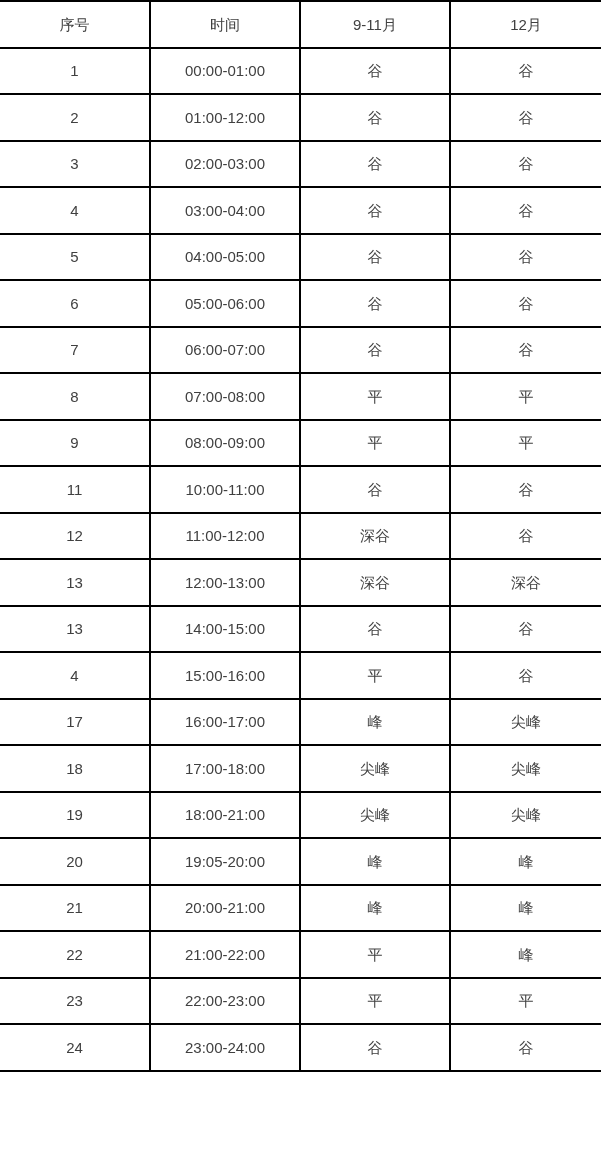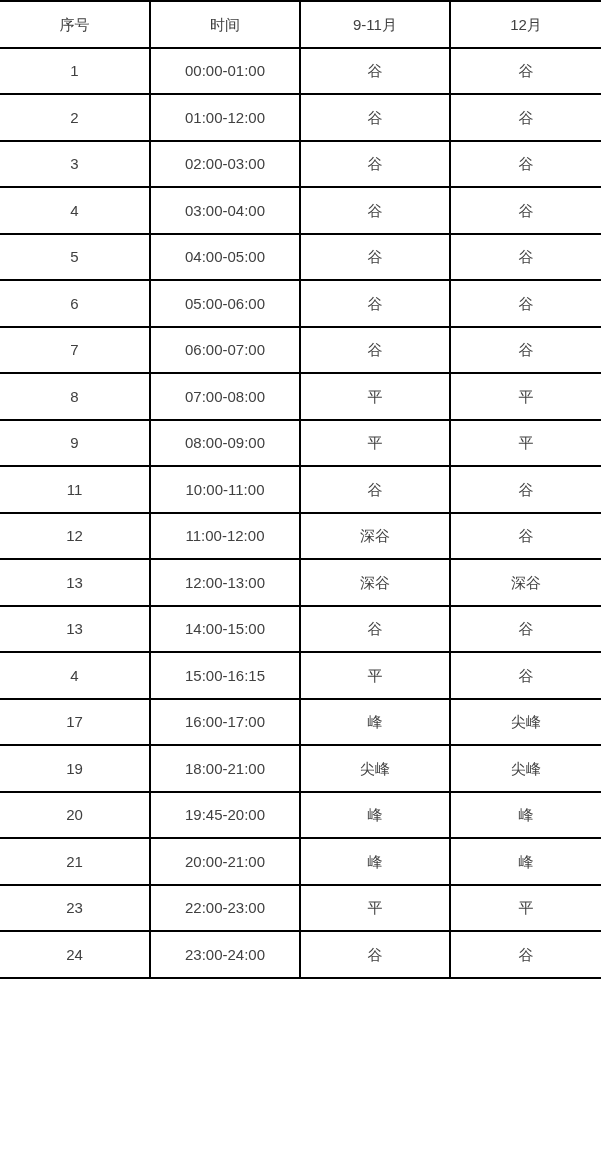--- a/index.html
+++ b/index.html
@@ -156,46 +156,58 @@
         <td class="cell-deepval">深谷</td>
       </tr>
       <tr>
         <td class="num-cell">13</td>
         <td class="time-cell">14:00-15:00</td>
         <td class="cell-valley">谷</td>
         <td class="cell-valley">谷</td>
       </tr>
       <tr>
         <td class="num-cell">4</td>
-        <td class="time-cell">15:00-16:15</td>
+        <td class="time-cell">15:00-16:00</td>
         <td class="cell-blank">平</td>
         <td class="cell-valley">谷</td>
       </tr>
       <tr>
         <td class="num-cell">17</td>
         <td class="time-cell">16:00-17:00</td>
         <td class="cell-peak">峰</td>
         <td class="cell-sharp">尖峰</td>
       </tr>
       <tr>
+        <td class="num-cell">18</td>
+        <td class="time-cell">17:00-18:00</td>
+        <td class="cell-sharp">尖峰</td>
+        <td class="cell-sharp">尖峰</td>
+      </tr>
+      <tr>
         <td class="num-cell">19</td>
         <td class="time-cell">18:00-21:00</td>
         <td class="cell-sharp">尖峰</td>
         <td class="cell-sharp">尖峰</td>
       </tr>
       <tr>
         <td class="num-cell">20</td>
-        <td class="time-cell">19:45-20:00</td>
+        <td class="time-cell">19:05-20:00</td>
         <td class="cell-peak">峰</td>
         <td class="cell-peak">峰</td>
       </tr>
       <tr>
         <td class="num-cell">21</td>
         <td class="time-cell">20:00-21:00</td>
         <td class="cell-peak">峰</td>
+        <td class="cell-peak">峰</td>
+      </tr>
+      <tr>
+        <td class="num-cell">22</td>
+        <td class="time-cell">21:00-22:00</td>
+        <td class="cell-blank">平</td>
         <td class="cell-peak">峰</td>
       </tr>
       <tr>
         <td class="num-cell">23</td>
         <td class="time-cell">22:00-23:00</td>
         <td class="cell-blank">平</td>
         <td class="cell-blank">平</td>
       </tr>
       <tr>
         <td class="num-cell">24</td>

